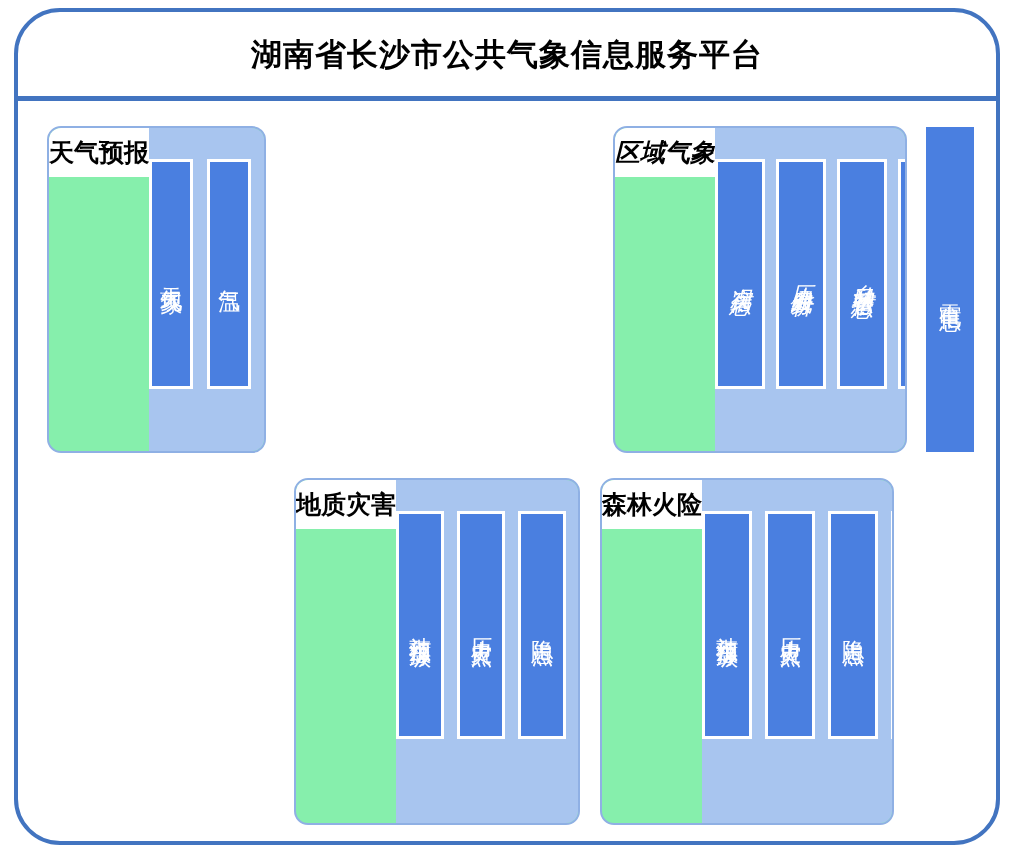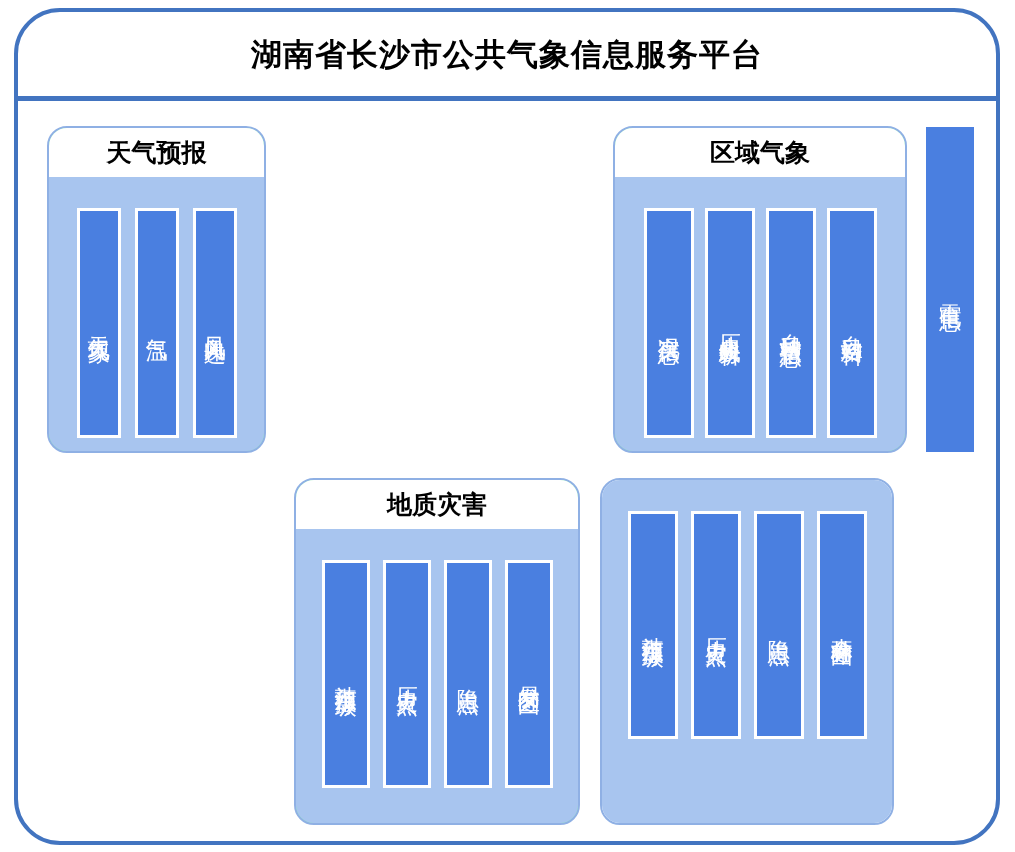--- a/index.html
+++ b/index.html
@@ -59,25 +59,25 @@
     width: 980px;
     height: 5px;
     background: #4274c0;
   }
 
   
   .panel {
     position: absolute;
     box-sizing: border-box;
     border: 2px solid #8fb0e4;
-    border-radius: 20px;
+    border-radius: 14px;
     background: #86efac;
     overflow: hidden;
     display: flex;
-    flex-direction: column;
+    flex-direction: row;
   }
   .panel-header {
     height: 49px;
     flex: 0 0 49px;
     background: #ffffff;
     display: flex;
     align-items: center;
     justify-content: center;
   }
   .panel-title {
@@ -112,21 +112,21 @@
     color: #ffffff;
     font-size: 22px;
     line-height: 1.12;
     letter-spacing: 2px;
     white-space: nowrap;
   }
 
   
   .p-weather  { left: 47px;  top: 126px; width: 219px; height: 327px; }
   .p-fine     { left: 294px; top: 126px; width: 286px; height: 327px; }
-  .p-region   { left: 613px; top: 126px; width: 294px; height: 327px; }
+  .p-region   { left: 613px; top: 126px; width: 294px; height: 327px; font-style: italic; }
   .p-hydro    { left: 47px;  top: 478px; width: 219px; height: 347px; }
   .p-geo      { left: 294px; top: 478px; width: 286px; height: 347px; }
   .p-forest   { left: 600px; top: 478px; width: 294px; height: 347px; }
 
   .p-weather .panel-body { gap: 14px; padding-top: 31px; }
   .p-weather .vbar { width: 44px; height: 230px; }
 
   .p-fine .panel-body { gap: 13px; padding-top: 31px; }
   .p-fine .vbar { width: 48px; height: 230px; }
 
@@ -226,20 +226,23 @@
       <div class="vbar">
         <span class="vbar-label">隐患点</span>
       </div>
       <div class="vbar">
         <span class="vbar-label">易发分区图</span>
       </div>
     </div>
   </div>
 
   <div class="panel p-forest">
+    <div class="panel-header">
+      <span class="panel-title">森林火险</span>
+    </div>
     <div class="panel-body">
       <div class="vbar">
         <span class="vbar-label">站点预报等级</span>
       </div>
       <div class="vbar">
         <span class="vbar-label">历史灾点</span>
       </div>
       <div class="vbar">
         <span class="vbar-label">隐患点</span>
       </div>

